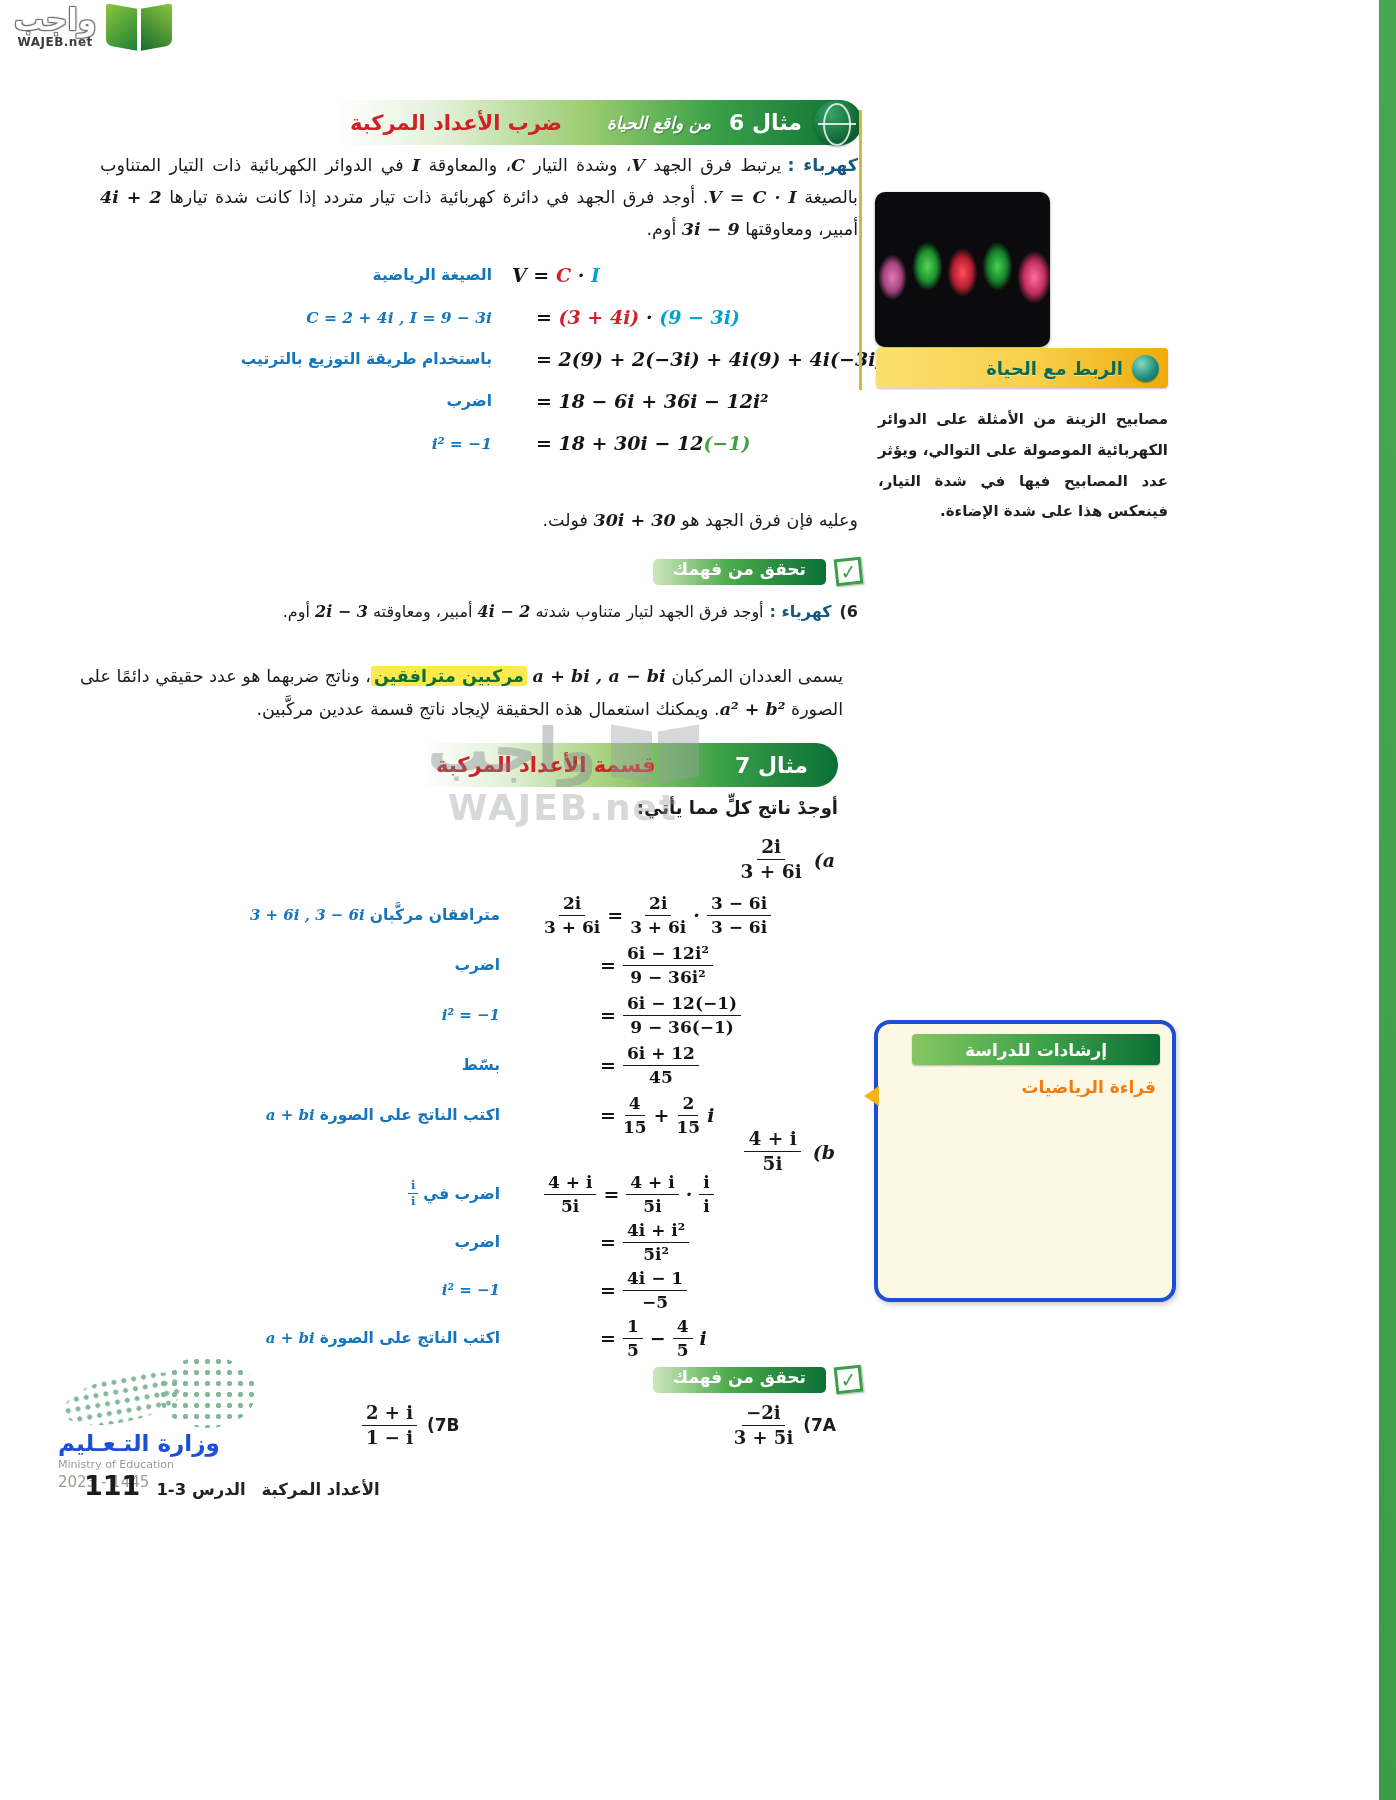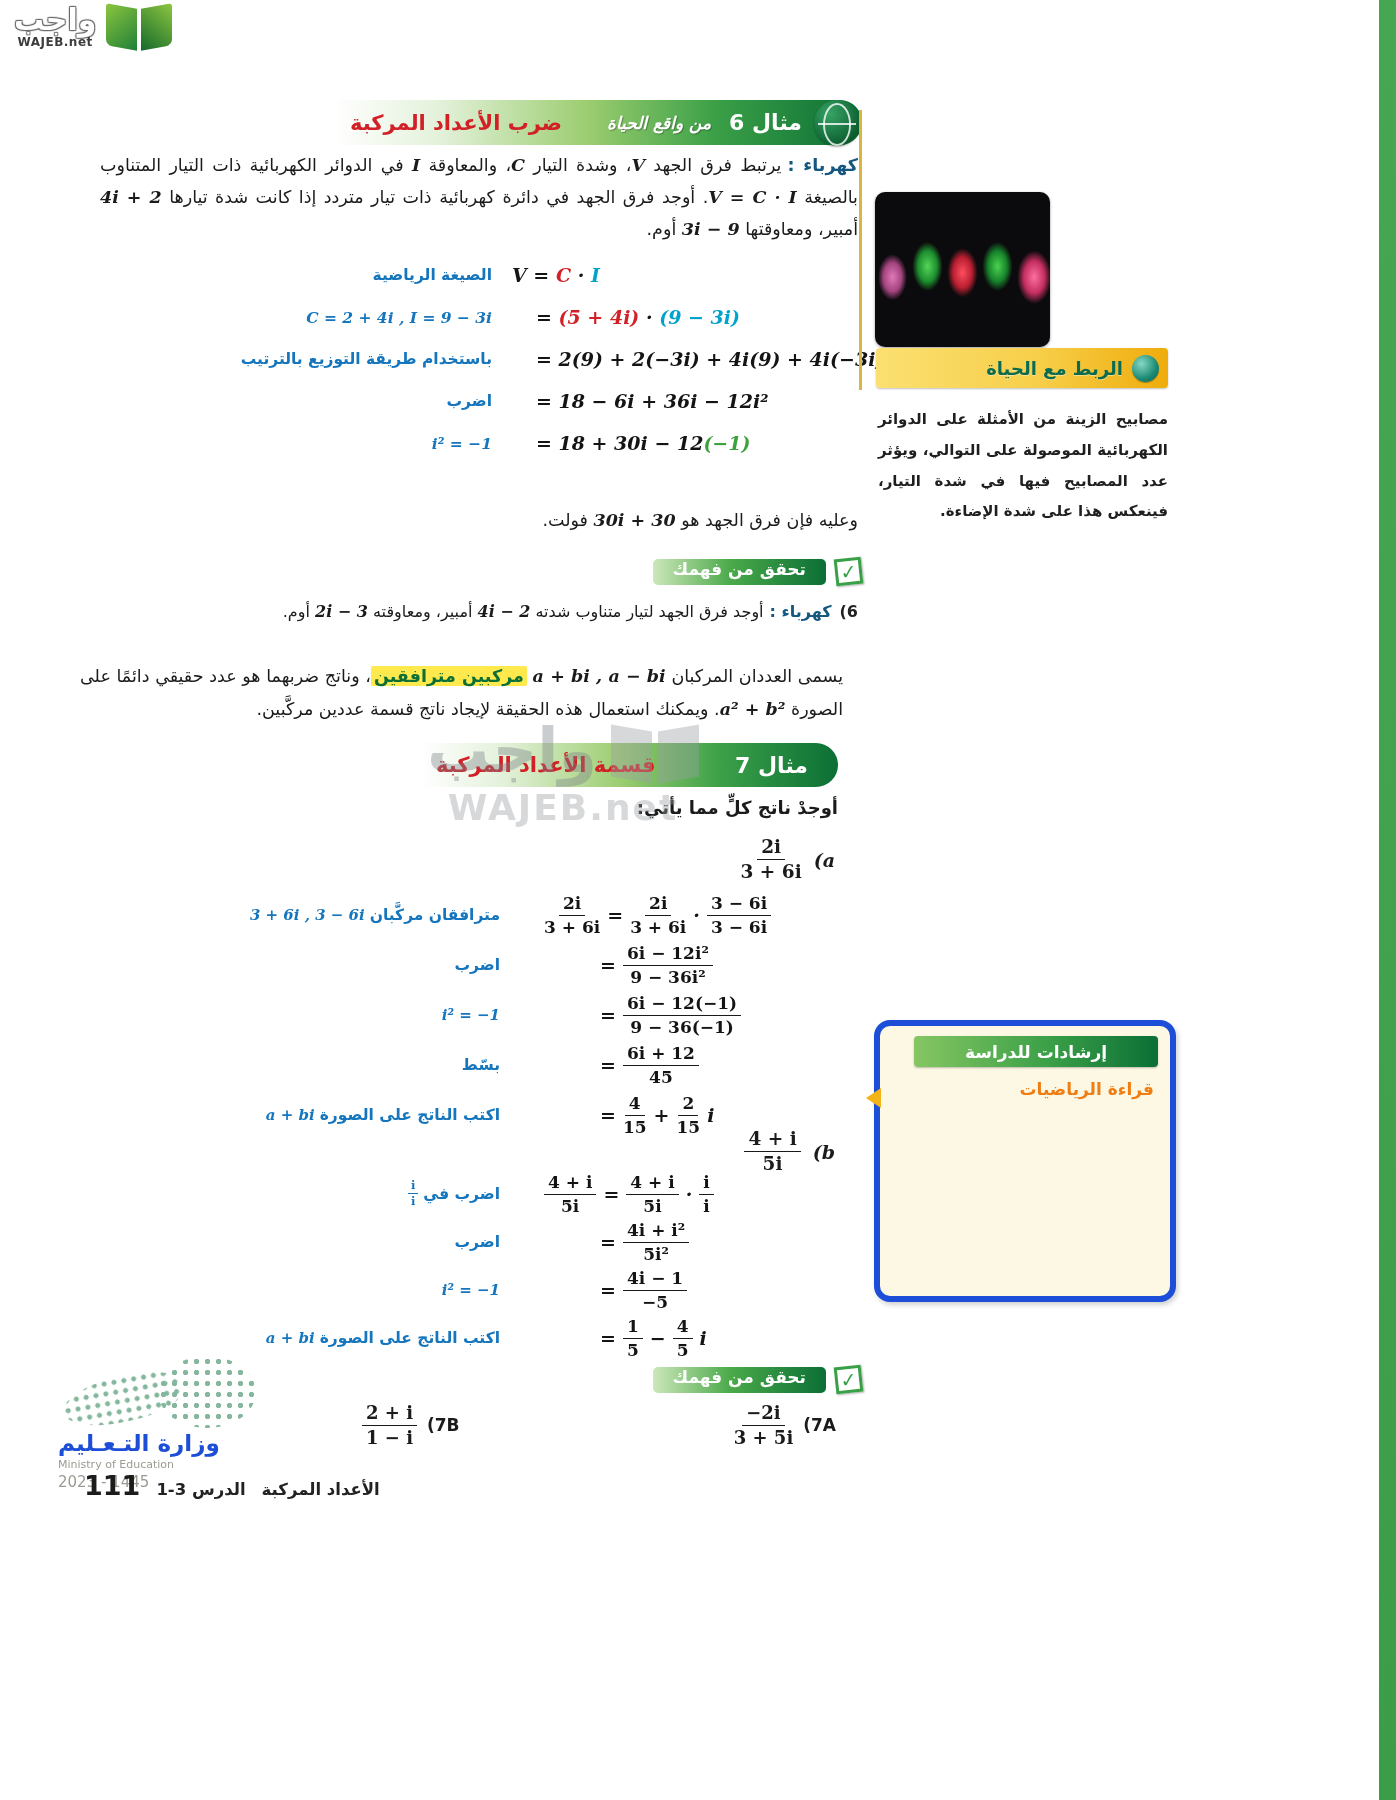--- a/index.html
+++ b/index.html
@@ -103,21 +103,21 @@
       #0b0b0d;}
   #connect-banner{position:absolute;left:876px;top:348px;width:292px;height:40px;border-radius:4px;
     background:linear-gradient(to left,#efac0c,#f7cf4a 45%,#fbe071);display:flex;direction:rtl;align-items:center;gap:9px;
     padding:0 9px;box-shadow:0 1px 2px rgba(0,0,0,.25);}
   .globe2{width:27px;height:27px;border-radius:50%;flex:none;
     background:radial-gradient(circle at 35% 32%,#86d8c3,#1b8a74 60%,#0d5c4d);box-shadow:0 1px 1px rgba(0,0,0,.3);}
   .c-title{color:#0c6b4d;font-weight:bold;font-size:18px;text-shadow:0 1px 0 rgba(255,255,255,.4);}
   #connect-text{position:absolute;left:878px;top:404px;width:290px;direction:rtl;text-align:justify;font-size:15px;
     font-weight:600;line-height:2.05;color:#1f1f1f;}
 
-  #study{position:absolute;left:874px;top:1020px;width:302px;min-height:282px;background:#fdf8e3;border:6px solid #1d4ed8;
+  #study{position:absolute;left:874px;top:1020px;width:302px;min-height:282px;background:#fdf8e3;border:4px solid #1d4ed8;
     border-radius:16px;box-shadow:2px 3px 5px rgba(0,0,0,.18);padding-bottom:14px;}
   #study::before{content:"";position:absolute;left:-14px;top:62px;border:10px solid transparent;border-left:0;
     border-right:15px solid #f2b416;}
   .s-hdr{margin:10px 12px 12px 34px;height:31px;background:linear-gradient(to right,#86c663,#3ba047 55%,#0b6f36);
     border-radius:4px;color:#fff;font-weight:bold;font-size:17px;display:flex;align-items:center;justify-content:center;
     box-shadow:0 1px 2px rgba(0,0,0,.25);}
   .s-sub{color:#f07d12;font-weight:bold;font-size:17px;text-align:right;padding:0 16px;margin-bottom:6px;direction:rtl;}
   .s-body{padding:0 16px;direction:rtl;text-align:justify;font-size:15px;line-height:2.05;color:#141414;}
   .s-body .math{font-weight:bold;}
 
@@ -175,21 +175,21 @@
         <span class="m">V = </span>
         <span class="m red">C</span>
         <span class="m"> · </span>
         <span class="m teal">I</span>
       </div>
   </div>
   <div class="step">
     <div class="lbl"><span class="mlbl">C = 2 + 4i , I = 9 − 3i</span></div>
     <div class="mth">
         <span class="m">= </span>
-        <span class="m red">(5 + 4i)</span>
+        <span class="m red">(3 + 4i)</span>
         <span class="m"> · </span>
         <span class="m teal">(9 − 3i)</span>
       </div>
   </div>
   <div class="step">
     <div class="lbl">باستخدام طريقة التوزيع بالترتيب</div>
     <div class="mth">
         <span class="m">= 2(9) + 2(−3i) + 4i(9) + 4i(−3i)</span>
       </div>
   </div>

